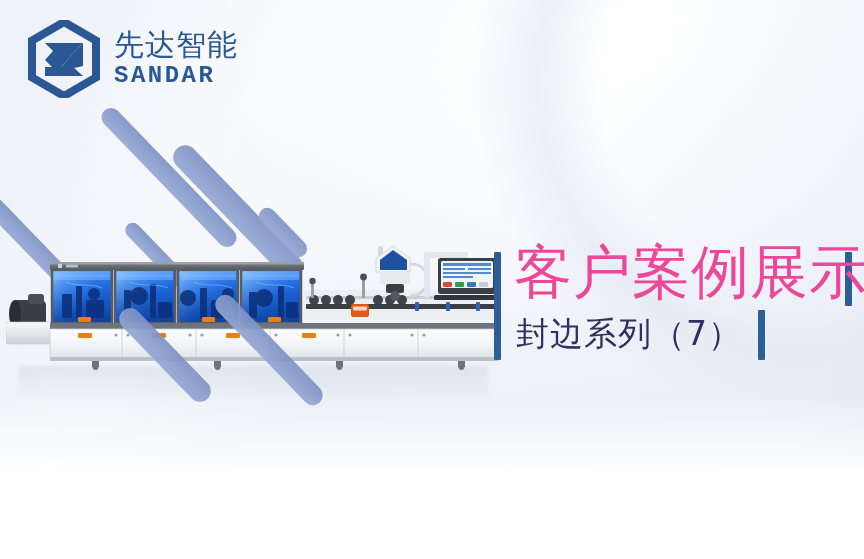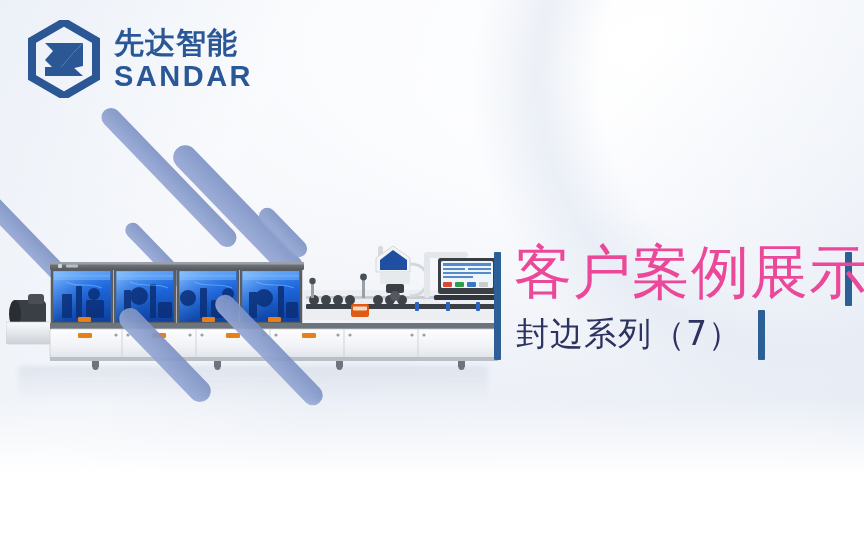--- a/index.html
+++ b/index.html
@@ -72,32 +72,32 @@
     left: 28px;
     top: 20px;
     display: flex;
     align-items: center;
     gap: 14px;
   }
   .logo-mark { width: 72px; height: 78px; display: block; }
   .logo-text { line-height: 1; }
   .logo-cn {
     font-size: 30px;
-    font-weight: bold;
+    font-weight: normal;
     color: #2a5796;
     letter-spacing: 1px;
     font-family: "Liberation Sans", "DejaVu Sans", sans-serif;
   }
   .logo-en {
     margin-top: 4px;
-    font-size: 29px;
+    font-size: 24px;
     font-weight: bold;
     color: #2a5796;
     letter-spacing: 2.5px;
-    font-family: Liberation Sans, sans-serif;
+    font-family: Liberation Mono, monospace;
   }
 
   
   .stripes {
     position: absolute;
     left: 0; top: 0;
     width: 864px;
     height: 559px;
     pointer-events: none;
   }

